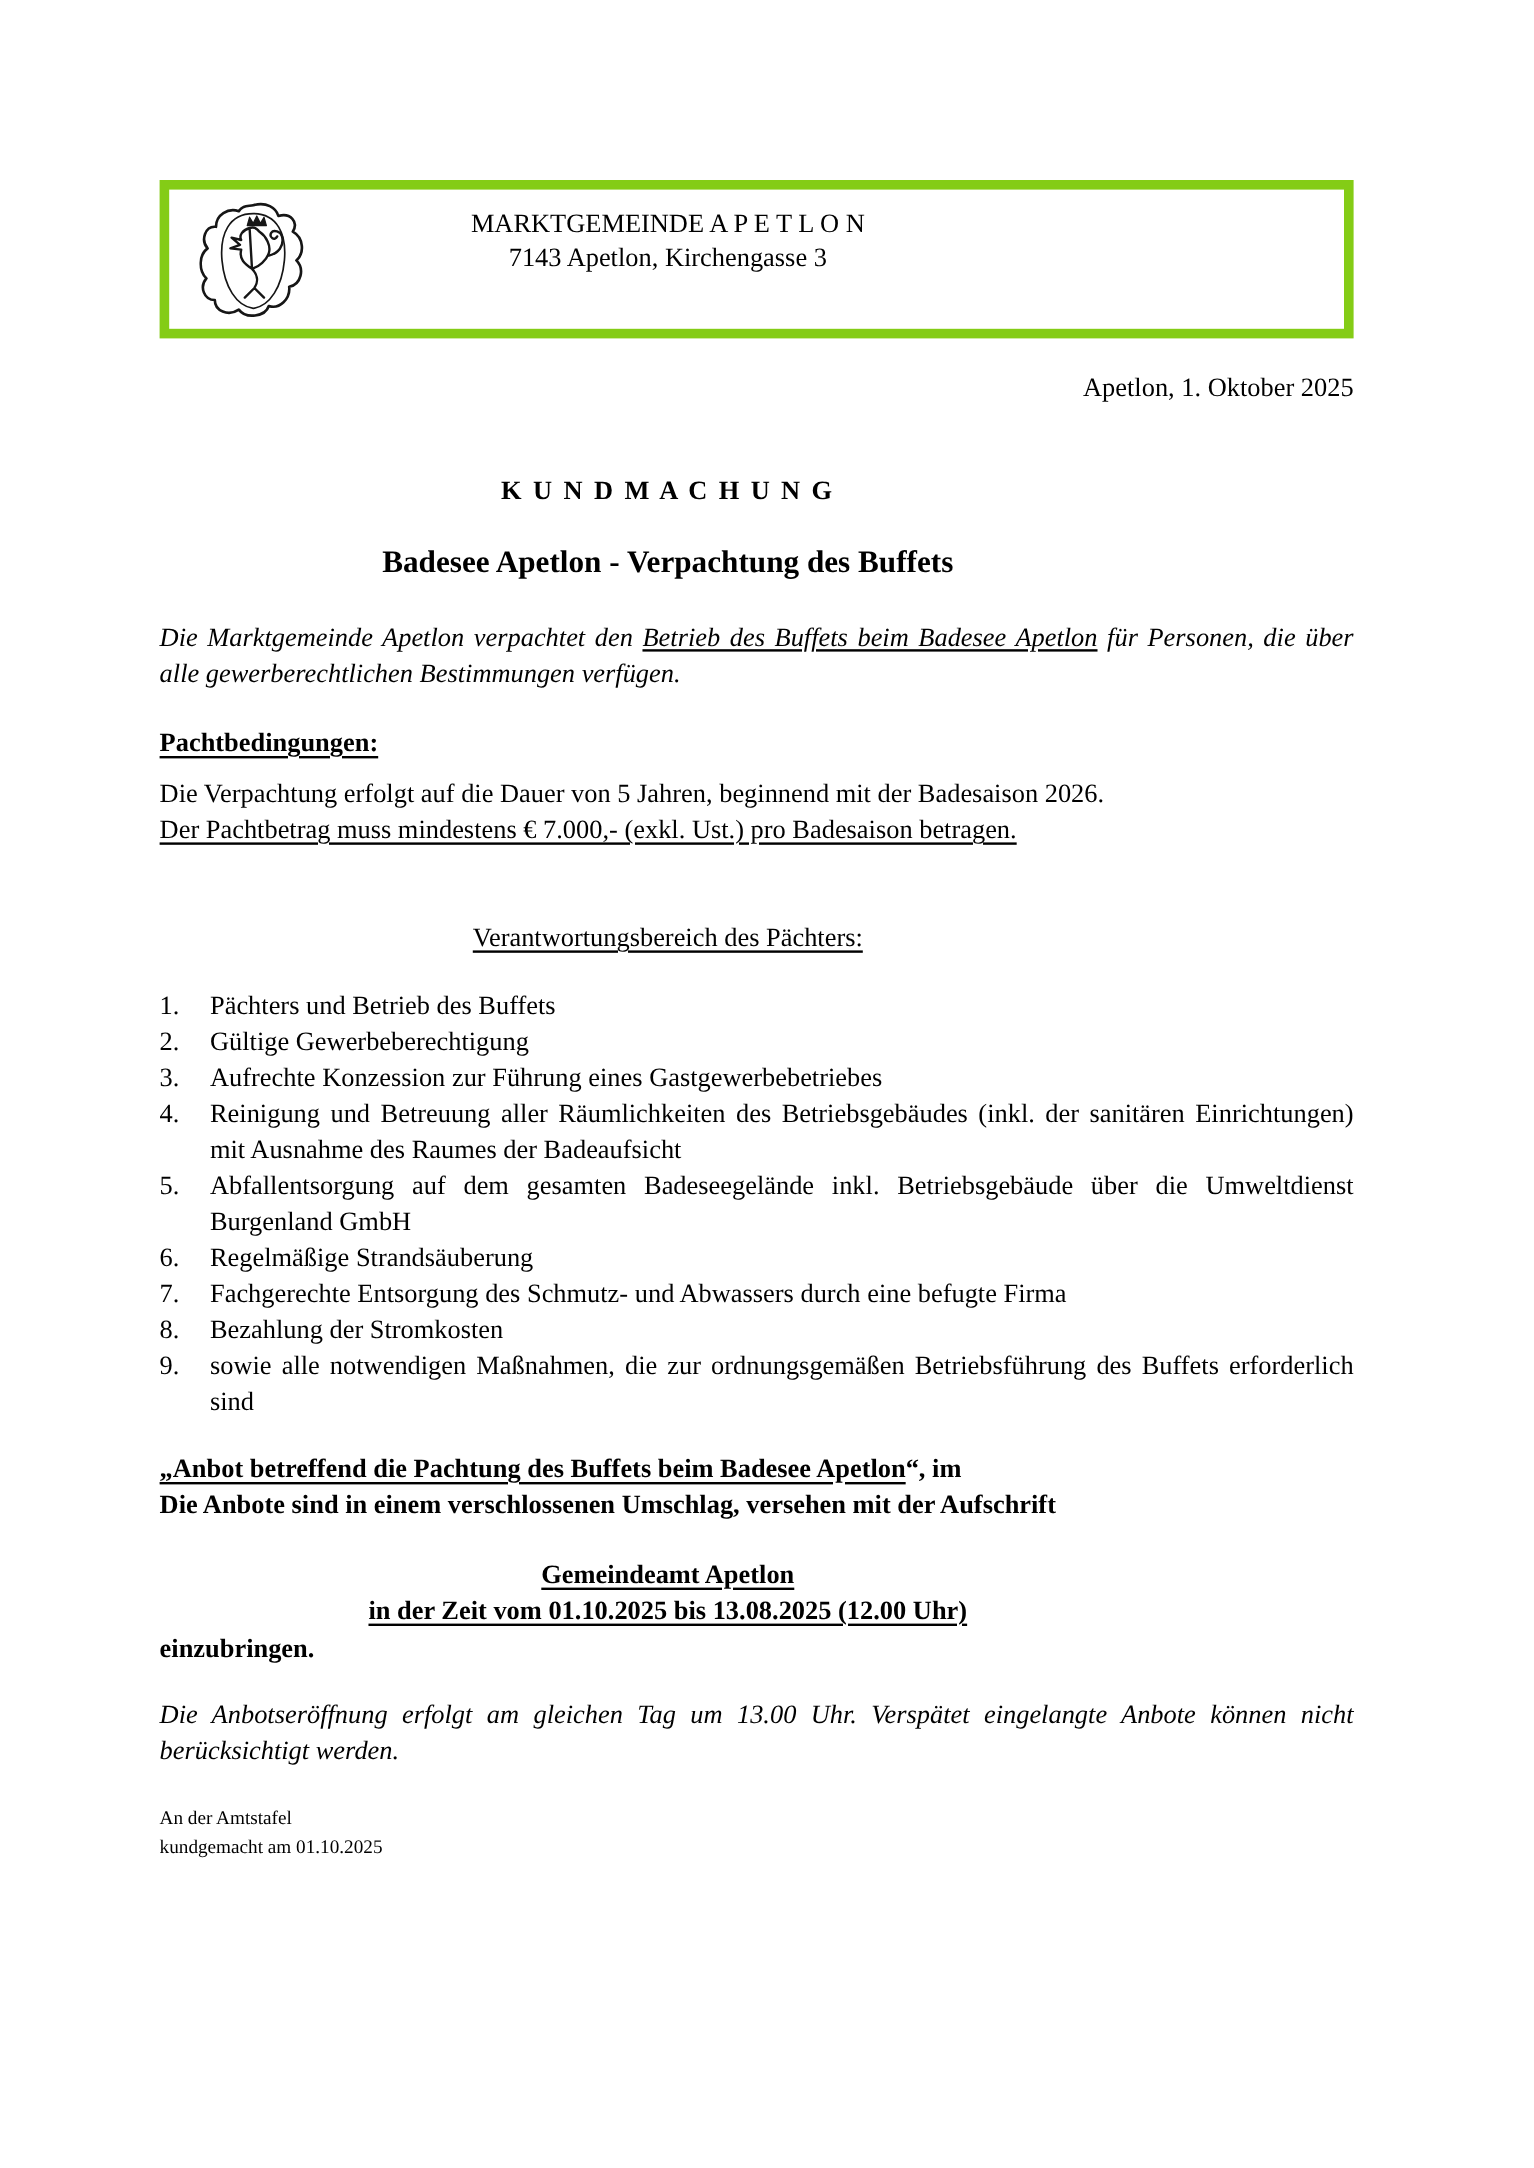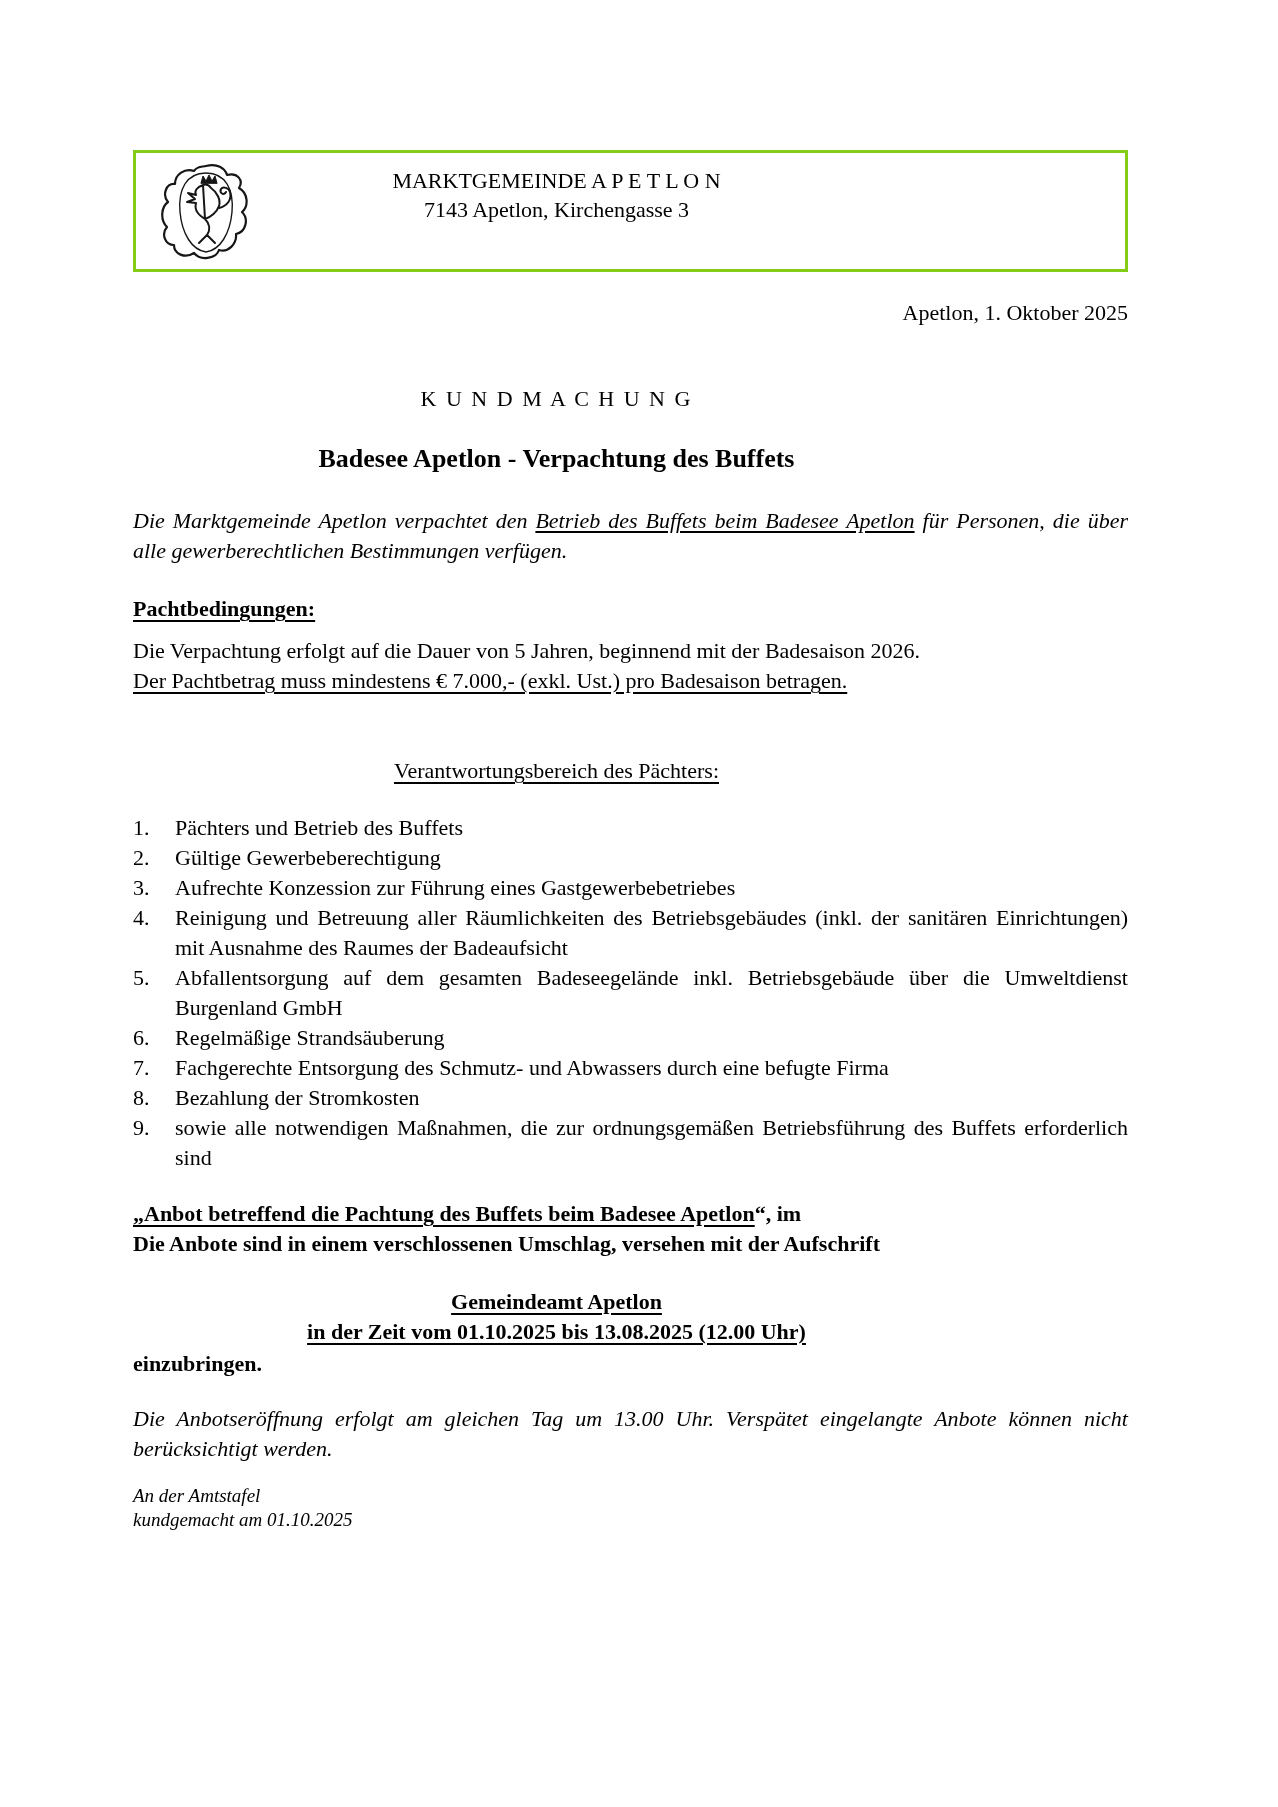--- a/index.html
+++ b/index.html
@@ -7,21 +7,21 @@
     width:1278px; height:1807px;
     font-family:"Liberation Serif","DejaVu Serif",serif;
     color:#000; overflow:hidden;
     -webkit-font-smoothing:antialiased;
   }
   #doc { padding-left:133px; padding-right:150px; }
 
   
   .letterhead-box {
     margin-top:150px;
-    border:3px solid #84cc16;
+    border:8px solid #84cc16;
     height:116px;
     position:relative;
   }
   .crest {
     position:absolute; left:25px; top:9px;
     width:90px; height:100px;
   }
   .lh-text {
     width:calc(100% - 148px);
     text-align:center;
@@ -33,21 +33,21 @@
     margin-top:26px;
     text-align:right;
     font-size:22px; line-height:30px;
   }
 
   .centered { width:calc(100% - 148px); text-align:center; }
 
   .kundmachung {
     margin-top:56px;
     font-size:22px; line-height:30px;
-    font-weight:normal; letter-spacing:2px;text-align:center;
+    font-weight:bold; letter-spacing:2px;text-align:center;
   }
   .subject {
     margin-top:28px;
     font-size:26px; line-height:34px;
     font-weight:bold;
   }
 
   .body-text { font-size:22px; line-height:30px; }
   .justify { text-align:justify;font-style:italic; }
 
@@ -75,21 +75,21 @@
   .submission { margin-top:26px; font-weight:bold; }
   .submission .line { font-size:22px; line-height:30px; }
   .u-bold { text-decoration:underline; text-underline-offset:4px; text-decoration-thickness:2px; }
 
   .place  { margin-top:28px; font-weight:bold; font-size:22px; line-height:30px; }
   .period { font-weight:bold; font-size:22px; line-height:30px; }
   .closing { margin-top:2px; font-weight:bold; font-size:22px; line-height:30px; }
 
   .opening-note { margin-top:25px; }
 
-  .footer { margin-top:20px; font-size:19px; line-height:24px;font-style:italic; }
+  .footer { margin-top:30px; font-size:16px; line-height:24px; }
 </style>
 </head>
 <body>
 
 <div id="doc">
 
   <div class="letterhead-box">
     <div class="crest">
       <svg viewBox="0 0 90 100" width="90" height="100" xmlns="http://www.w3.org/2000/svg">
         <g fill="none" stroke="#161616" stroke-width="2.2" stroke-linecap="round" stroke-linejoin="round">

